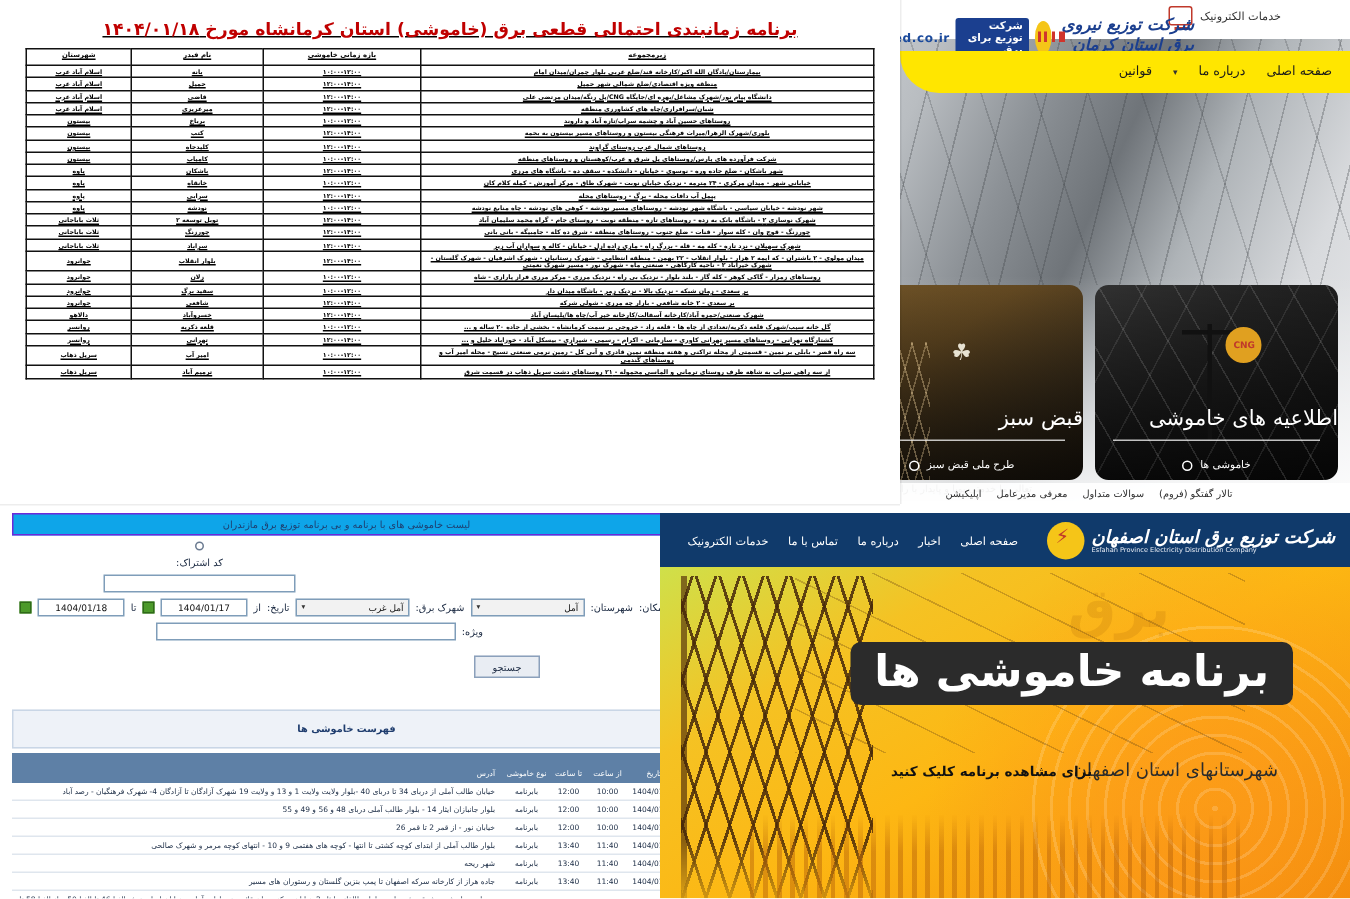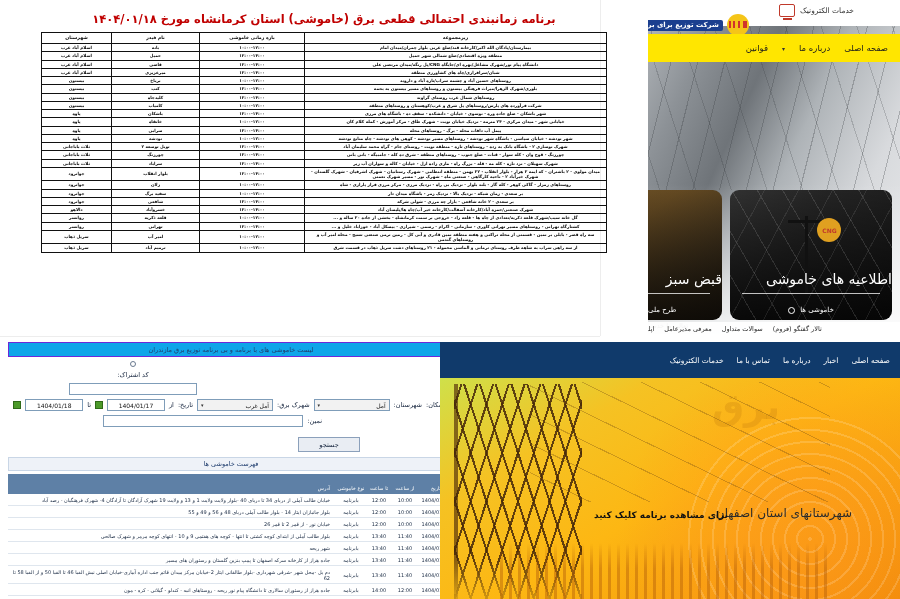--- a/index.html
+++ b/index.html
@@ -6,22 +6,22 @@
   html, body { width: 900px; height: 599px; overflow: hidden; }
   body {
     font-family: "DejaVu Sans", "Liberation Sans", sans-serif;
     background: #ffffff;
     position: relative;
   }
   .stage { position: absolute; inset: 0; width: 900px; height: 599px; background:#fff; }
 
   
   .pdf-panel {
-    position: absolute; left: 0; top: 0; width: 648px; height: 336px;
-    background: #ffffff; overflow: hidden; z-index: 6;
+    position: absolute; left: 0; top: 0; width: 600px; height: 336px;
+    background: #ffffff; overflow: hidden; z-index: 6; text-decoration: underline;
   }
   .pdf-title {
     text-align: center; color: #c00000; font-weight: bold;
     font-size: 11.5px; padding: 12px 0 6px 0; letter-spacing: 0;
   }
   table.pdf-table {
     border-collapse: collapse; width: 565px; margin: 0 auto;
     table-layout: fixed;
   }
   table.pdf-table th, table.pdf-table td {
@@ -174,26 +174,26 @@
   .tbox.w2 { width:200px; }
   .sel { height:12px; border:1px solid #7f9db9; background:#f2f2f2; display:flex; align-items:center;
          justify-content:space-between; padding:0 3px; font-size:6px; color:#111; }
   .sel .cv { font-size:6px; }
   .sel .ar { font-size:5px; color:#333; }
   .sel.s1 { width:76px; } .sel.s2 { width:76px; }
   .dbox { width:58px; height:12px; border:1px solid #7f9db9; background:#fff;
           display:flex; align-items:center; justify-content:center; font-size:6px; color:#111; }
   .cal { width:8px; height:8px; background:#4c9a2a; border:1px solid #2f6a19; }
   .btn-search {
-    margin:6px 0 0 0; width:62px; height:15px; background:#e9edf3; border:1px solid #8ba0bb;
+    margin:6px 0 16px 0; width:44px; height:15px; background:#e9edf3; border:1px solid #8ba0bb;
     font-size:6.5px; color:#14233c; display:flex; align-items:center; justify-content:center;
   }
   .mzn-sub {
-    margin:5px 8px 3px 8px; height:14px; background:#eef2f8; border:1px solid #c9d6e6;
-    display:flex; align-items:center; justify-content:center; color:#1f3d6e; font-size:6.5px;
+    margin:5px 8px 3px 8px; height:26px; background:#eef2f8; border:1px solid #c9d6e6;
+    display:flex; align-items:center; justify-content:center; color:#1f3d6e; font-size:6.5px;font-weight:bold;
   }
   table.mzn-table { width:calc(100% - 16px); margin:0 8px; border-collapse:collapse; table-layout:fixed; }
   table.mzn-table thead th {
     background:#5e80a6; color:#fff; font-size:5px; font-weight:normal; padding:2px 1px;
     line-height:1.15; vertical-align:bottom; height:20px;
   }
   table.mzn-table tbody td {
     font-size:5px; color:#1a2b44; padding:2.5px 2px; border-bottom:1px solid #dfe6ee;
     vertical-align:middle;
   }
@@ -280,20 +280,24 @@
 
     <div class="nked-eservice">
       <span class="lbl">خدمات الکترونیک</span>
       <span class="mon-icon"></span>
     </div>
 
     <div class="nked-logo-wrap">
       <span class="nked-url">www.nked.co.ir</span>
       <span class="nked-badge">شرکت توزیع برای برق</span>
       <span class="nked-sun"></span>
+      <span class="nked-name">
+        <span class="fa">شرکت توزیع نیروی برق استان کرمان</span>
+        <span class="sub">کرمان شمال</span>
+      </span>
     </div>
 
     <nav class="nked-nav">
       <a href="#">صفحه اصلی</a>
       <a href="#">درباره ما</a>
       <span class="caret">▾</span>
       <a href="#">قوانین</a>
     </nav>
 
     <div class="nked-arrow">›</div>
@@ -522,21 +526,21 @@
         <span class="lab">تاریخ:</span>
         <span class="lab">از</span>
         <span class="dbox">1404/01/17</span>
         <span class="cal"></span>
         <span class="lab">تا</span>
         <span class="dbox">1404/01/18</span>
         <span class="cal"></span>
       </div>
 
       <div class="frow" style="justify-content:flex-start;padding-right:130px;">
-        <span class="lab">نمین:</span>
+        <span class="lab">ویژه:</span>
         <span class="tbox w2"></span>
       </div>
 
       <div style="display:flex;justify-content:flex-start;padding-right:92px;">
         <div class="btn-search">جستجو</div>
       </div>
     </div>
 
     <div class="mzn-sub">فهرست خاموشی ها</div>
 
@@ -627,33 +631,41 @@
             <td class="mc-to">14:00</td>
             <td class="mc-type">بابرنامه</td>
             <td class="mc-addr">لفور 4 و 6 و 8 و 5-اسپیاری تا آگاهی تا نبش نامن 5-ویلای البند تا البند 3 تا 13 و البند 12 و 14 -بلوار جهانگیران ایثار 6/1</td>
           </tr>
         </tbody>
     </table>
   </section>
 
   <section class="isf">
     <nav class="isf-nav">
+      <span class="isf-logo">
+        <span class="isf-sun"></span>
+        <span class="isf-title">
+          <span class="fa">شرکت توزیع برق استان اصفهان</span>
+          <span class="en">Esfahan Province Electricity Distribution Company</span>
+        </span>
+      </span>
       <a href="#">صفحه اصلی</a>
       <a href="#">اخبار</a>
       <a href="#">درباره ما</a>
       <a href="#">تماس با ما</a>
       <a href="#">خدمات الکترونیک</a>
     </nav>
 
     <div class="isf-banner">
       <span class="rings"></span>
       <span class="isf-bg-text">برق</span>
       <span class="tower"></span>
       <span class="wires"></span>
       <span class="bars"></span>
+      <span class="isf-h1">برنامه خاموشی ها</span>
       <span class="isf-h2">شهرستانهای استان اصفهان</span>
       <span class="isf-cta">برای مشاهده برنامه کلیک کنید</span>
     </div>
   </section>
 
   <div class="seam-v"></div>
   <div class="seam-h"></div>
 </div>
 
 </body></html>

